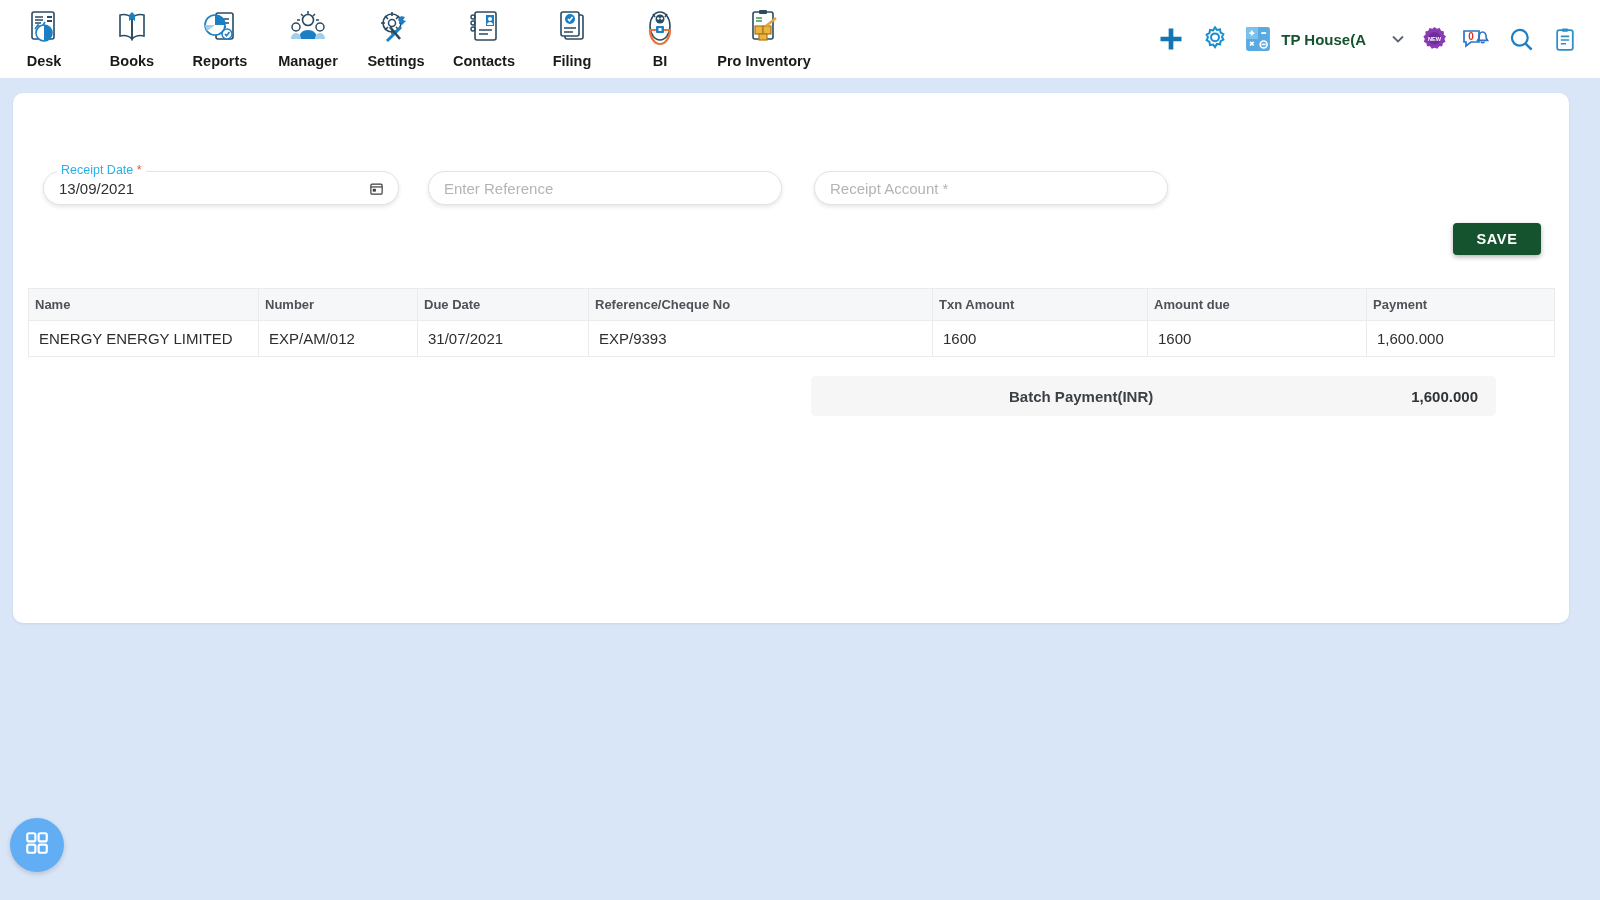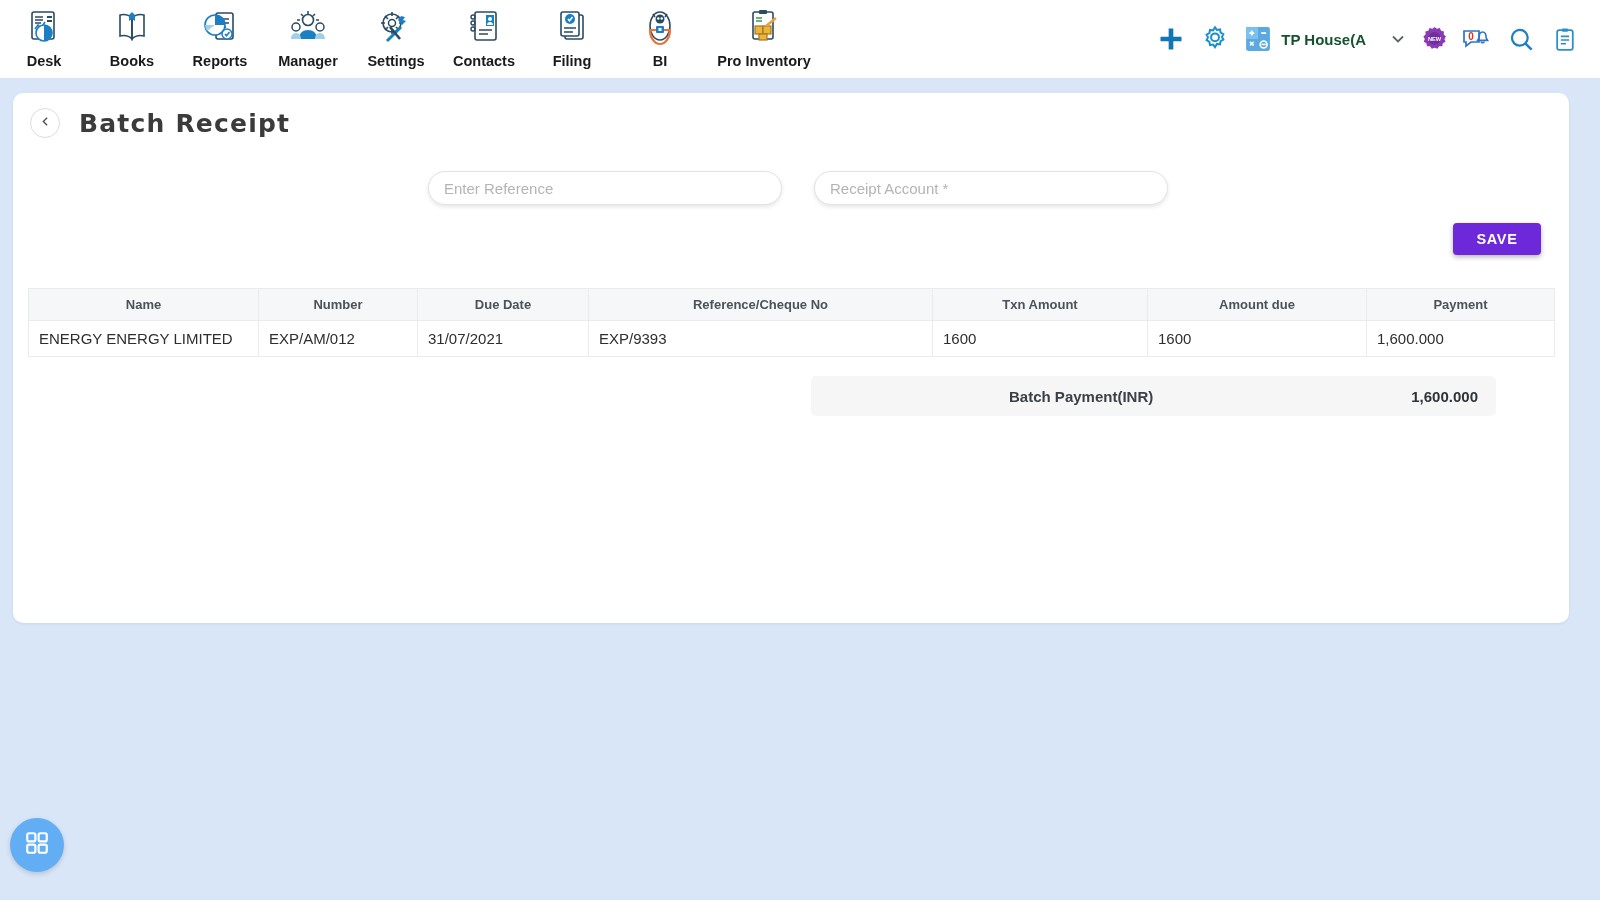--- a/index.html
+++ b/index.html
@@ -100,34 +100,34 @@
     background: #fff; padding: 0 4px;
     font-size: 12.5px; color: #2ab0e8; white-space: nowrap;
   }
   .float-label .req { color: #e2574c; }
   #cal-icon { margin-right: 14px; display:flex; cursor: pointer; }
 
   
   #save-btn {
     position: absolute; right: 28px; top: 130px;
     width: 88px; height: 32px;
-    background: #6d28d9; color: #fff;
+    background: #14532d; color: #fff;
     border: none; border-radius: 4px;
     font-size: 14.5px; font-weight: bold; letter-spacing: .6px;
     cursor: pointer;
     box-shadow: 0 2px 5px rgba(0,0,0,.30);
   }
 
   
   #grid { position: absolute; left: 15px; top: 195px; width: 1526px; }
   table { width: 100%; border-collapse: collapse; table-layout: fixed; }
   thead th {
     background: #f6f7f8;
     font-size: 13px; font-weight: bold; color: #4c5258;
-    height: 30px; text-align: center;
+    height: 30px; text-align: left;
     border: 1px solid #e9ebec;
     padding: 8px 6px;
   }
   tbody td {
     height: 36px; font-size: 15px; color: #2e2e2e;
     border: 1px solid #e9ebec;
     text-align: left; padding: 0 10px;
     white-space: nowrap; overflow: hidden;
   }
   .c0 { width: 230px; } .c1 { width: 159px; } .c2 { width: 171px; }
@@ -352,33 +352,36 @@
         <rect x="4" y="3" width="15" height="19" rx="2" fill="none" stroke="#2b8fc9" stroke-width="1.7"></rect>
         <rect x="8.5" y="1.5" width="6" height="3" rx="1" fill="#2b8fc9"></rect>
         <path d="M7.5 9h8M7.5 12.5h8M7.5 16h5" stroke="#2b8fc9" stroke-width="1.5"></path>
       </svg>
     </div>
   </div>
 </div>
 
 <div id="card">
 
-  <div id="title-row">
-    <div id="back-btn">
-      <span>
-        <svg width="13" height="13" viewBox="0 0 24 24">
-          <path d="M15 5l-7 7 7 7" fill="none" stroke="#4b4b4b" stroke-width="2.4"></path>
-        </svg>
-      </span>
-    </div>
-    <div id="page-title">Batch Receipt</div>
-  </div>
 
   <div id="fields">
 
+    <div class="field" id="field-date">
+      <span class="float-label"><span>Receipt Date</span>
+        <span class="req">*</span>
+      </span>
+      <input class="fval" id="date-input" readonly="" value="13/09/2021" style="">
+      <span id="cal-icon">
+        <svg width="15" height="15" viewBox="0 0 24 24">
+          <rect x="3" y="5" width="18" height="16" rx="2" fill="none" stroke="#3c3c3c" stroke-width="1.9"></rect>
+          <path d="M3 9.5h18" stroke="#3c3c3c" stroke-width="1.9"></path>
+          <rect x="6" y="12.5" width="5" height="4.5" fill="#3c3c3c"></rect>
+        </svg>
+      </span>
+    </div>
 
     <div class="field" id="field-acct">
       <input class="fval" id="acct-input" placeholder="Receipt Account *" style="">
     </div>
 
     <div class="field" id="field-ref">
       <input class="fval" id="ref-input" placeholder="Enter Reference" style="">
     </div>
   </div>
 

